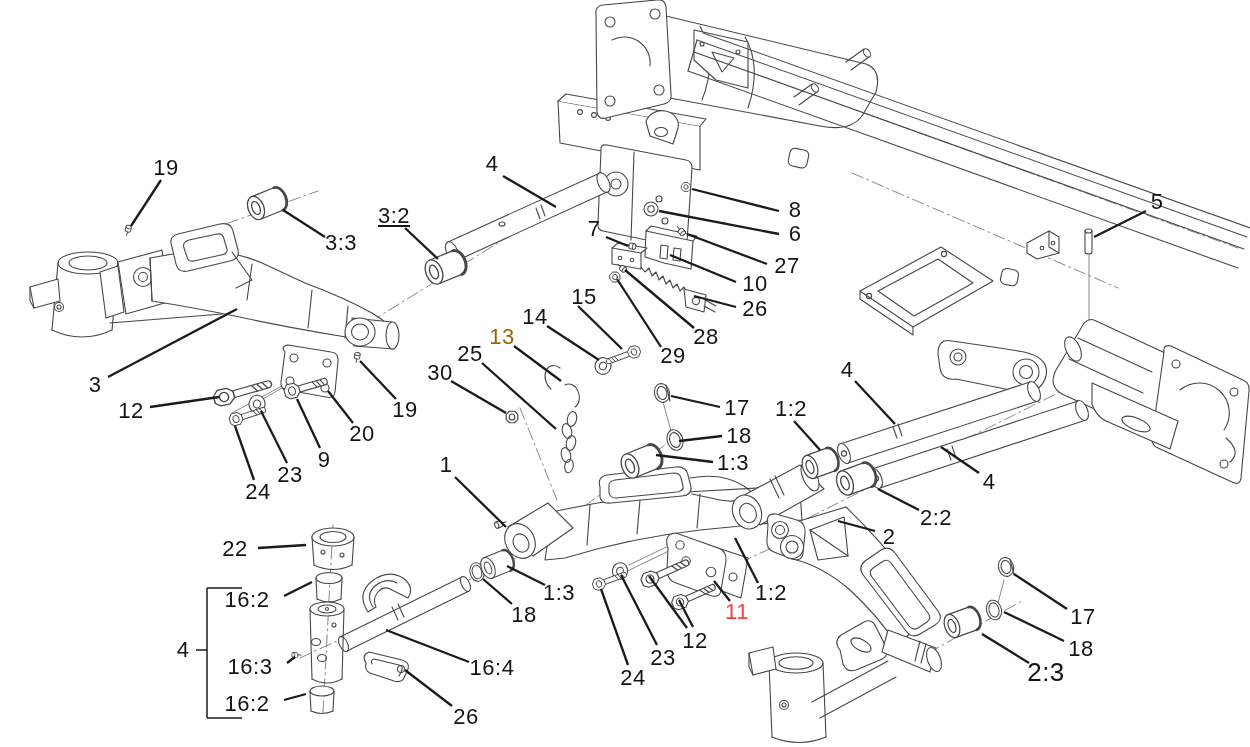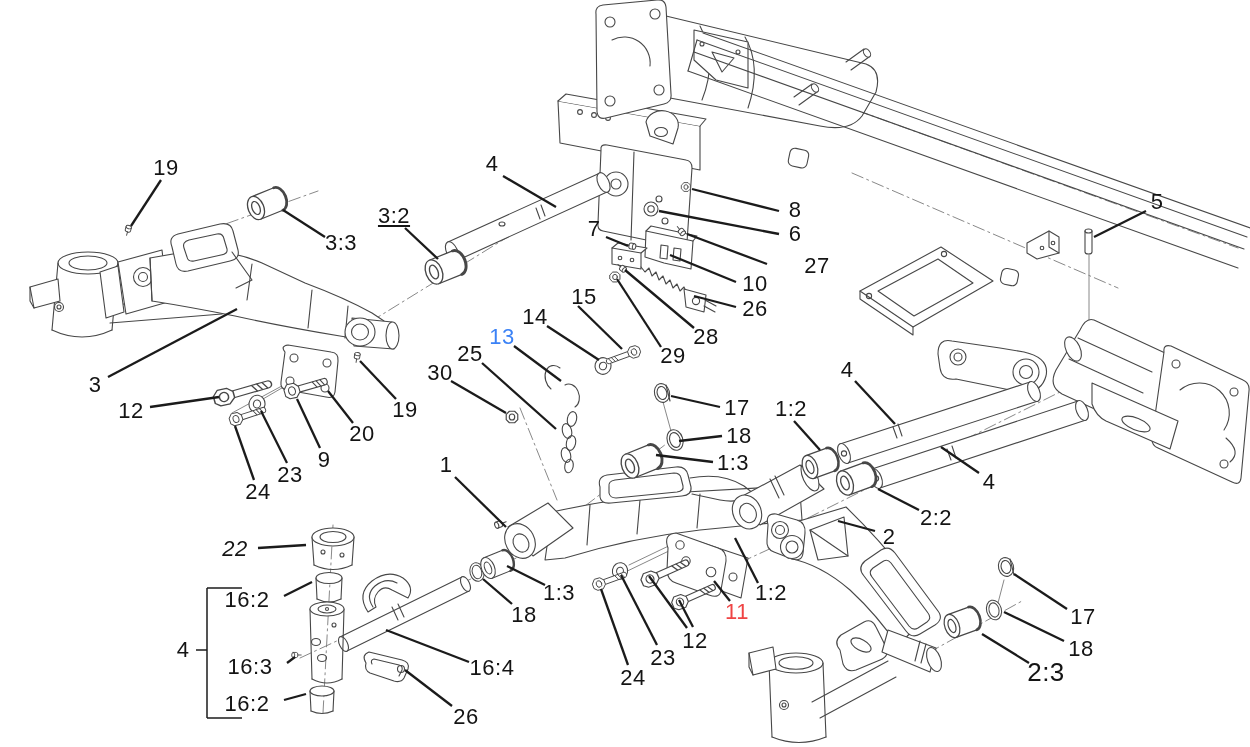--- a/index.html
+++ b/index.html
@@ -429,47 +429,47 @@
 
 <div id="label-layer">
       <div class="part-label" style="left: 166px; top: 168px; color: rgb(20, 20, 20); font-size: 22px;">19</div>
       <div class="part-label" style="left: 492px; top: 164px; color: rgb(20, 20, 20); font-size: 22px;">4</div>
       <div class="part-label" style="left: 394px; top: 216px; color: rgb(20, 20, 20); font-size: 22px; text-decoration: underline;">3:2</div>
       <div class="part-label" style="left: 341px; top: 243px; color: rgb(20, 20, 20); font-size: 22px;">3:3</div>
       <div class="part-label" style="left: 1157px; top: 202px; color: rgb(20, 20, 20); font-size: 22px;">5</div>
       <div class="part-label" style="left: 795px; top: 210px; color: rgb(20, 20, 20); font-size: 22px;">8</div>
       <div class="part-label" style="left: 795px; top: 234px; color: rgb(20, 20, 20); font-size: 22px;">6</div>
       <div class="part-label" style="left: 594px; top: 229px; color: rgb(20, 20, 20); font-size: 22px;">7</div>
-      <div class="part-label" style="left: 787px; top: 266px; color: rgb(20, 20, 20); font-size: 22px; margin-left: 30px;">27</div>
+      <div class="part-label" style="left: 787px; top: 266px; color: rgb(20, 20, 20); font-size: 22px;">27</div>
       <div class="part-label" style="left: 755px; top: 284px; color: rgb(20, 20, 20); font-size: 22px;">10</div>
       <div class="part-label" style="left: 755px; top: 309px; color: rgb(20, 20, 20); font-size: 22px;">26</div>
       <div class="part-label" style="left: 706px; top: 337px; color: rgb(20, 20, 20); font-size: 22px;">28</div>
       <div class="part-label" style="left: 673px; top: 356px; color: rgb(20, 20, 20); font-size: 22px;">29</div>
       <div class="part-label" style="left: 584px; top: 297px; color: rgb(20, 20, 20); font-size: 22px;">15</div>
       <div class="part-label" style="left: 535px; top: 317px; color: rgb(20, 20, 20); font-size: 22px;">14</div>
-      <div class="part-label" style="left: 502px; top: 337px; color: #3b82f6; font-size: 22px;">13</div>
+      <div class="part-label" style="left: 502px; top: 337px; color: #a16207; font-size: 22px;">13</div>
       <div class="part-label" style="left: 470px; top: 354px; color: rgb(20, 20, 20); font-size: 22px;">25</div>
       <div class="part-label" style="left: 440px; top: 373px; color: rgb(20, 20, 20); font-size: 22px;">30</div>
       <div class="part-label" style="left: 95px; top: 385px; color: rgb(20, 20, 20); font-size: 22px;">3</div>
       <div class="part-label" style="left: 131px; top: 411px; color: rgb(20, 20, 20); font-size: 22px;">12</div>
       <div class="part-label" style="left: 258px; top: 492px; color: rgb(20, 20, 20); font-size: 22px;">24</div>
       <div class="part-label" style="left: 290px; top: 475px; color: rgb(20, 20, 20); font-size: 22px;">23</div>
       <div class="part-label" style="left: 324px; top: 460px; color: rgb(20, 20, 20); font-size: 22px;">9</div>
       <div class="part-label" style="left: 362px; top: 434px; color: rgb(20, 20, 20); font-size: 22px;">20</div>
       <div class="part-label" style="left: 405px; top: 410px; color: rgb(20, 20, 20); font-size: 22px;">19</div>
       <div class="part-label" style="left: 446px; top: 465px; color: rgb(20, 20, 20); font-size: 22px;">1</div>
       <div class="part-label" style="left: 737px; top: 408px; color: rgb(20, 20, 20); font-size: 22px;">17</div>
       <div class="part-label" style="left: 739px; top: 436px; color: rgb(20, 20, 20); font-size: 22px;">18</div>
       <div class="part-label" style="left: 733px; top: 463px; color: rgb(20, 20, 20); font-size: 22px;">1:3</div>
       <div class="part-label" style="left: 791px; top: 409px; color: rgb(20, 20, 20); font-size: 22px;">1:2</div>
       <div class="part-label" style="left: 847px; top: 370px; color: rgb(20, 20, 20); font-size: 22px;">4</div>
       <div class="part-label" style="left: 989px; top: 482px; color: rgb(20, 20, 20); font-size: 22px;">4</div>
       <div class="part-label" style="left: 936px; top: 518px; color: rgb(20, 20, 20); font-size: 22px;">2:2</div>
       <div class="part-label" style="left: 889px; top: 537px; color: rgb(20, 20, 20); font-size: 22px;">2</div>
-      <div class="part-label" style="left: 235px; top: 549px; color: rgb(20, 20, 20); font-size: 22px; font-style: italic;">22</div>
+      <div class="part-label" style="left: 235px; top: 549px; color: rgb(20, 20, 20); font-size: 22px;">22</div>
       <div class="part-label" style="left: 247px; top: 600px; color: rgb(20, 20, 20); font-size: 22px;">16:2</div>
       <div class="part-label" style="left: 183px; top: 650px; color: rgb(20, 20, 20); font-size: 22px;">4</div>
       <div class="part-label" style="left: 250px; top: 667px; color: rgb(20, 20, 20); font-size: 22px;">16:3</div>
       <div class="part-label" style="left: 247px; top: 704px; color: rgb(20, 20, 20); font-size: 22px;">16:2</div>
       <div class="part-label" style="left: 466px; top: 717px; color: rgb(20, 20, 20); font-size: 22px;">26</div>
       <div class="part-label" style="left: 492px; top: 668px; color: rgb(20, 20, 20); font-size: 22px;">16:4</div>
       <div class="part-label" style="left: 524px; top: 615px; color: rgb(20, 20, 20); font-size: 22px;">18</div>
       <div class="part-label" style="left: 559px; top: 593px; color: rgb(20, 20, 20); font-size: 22px;">1:3</div>
       <div class="part-label" style="left: 633px; top: 678px; color: rgb(20, 20, 20); font-size: 22px;">24</div>
       <div class="part-label" style="left: 663px; top: 658px; color: rgb(20, 20, 20); font-size: 22px;">23</div>

